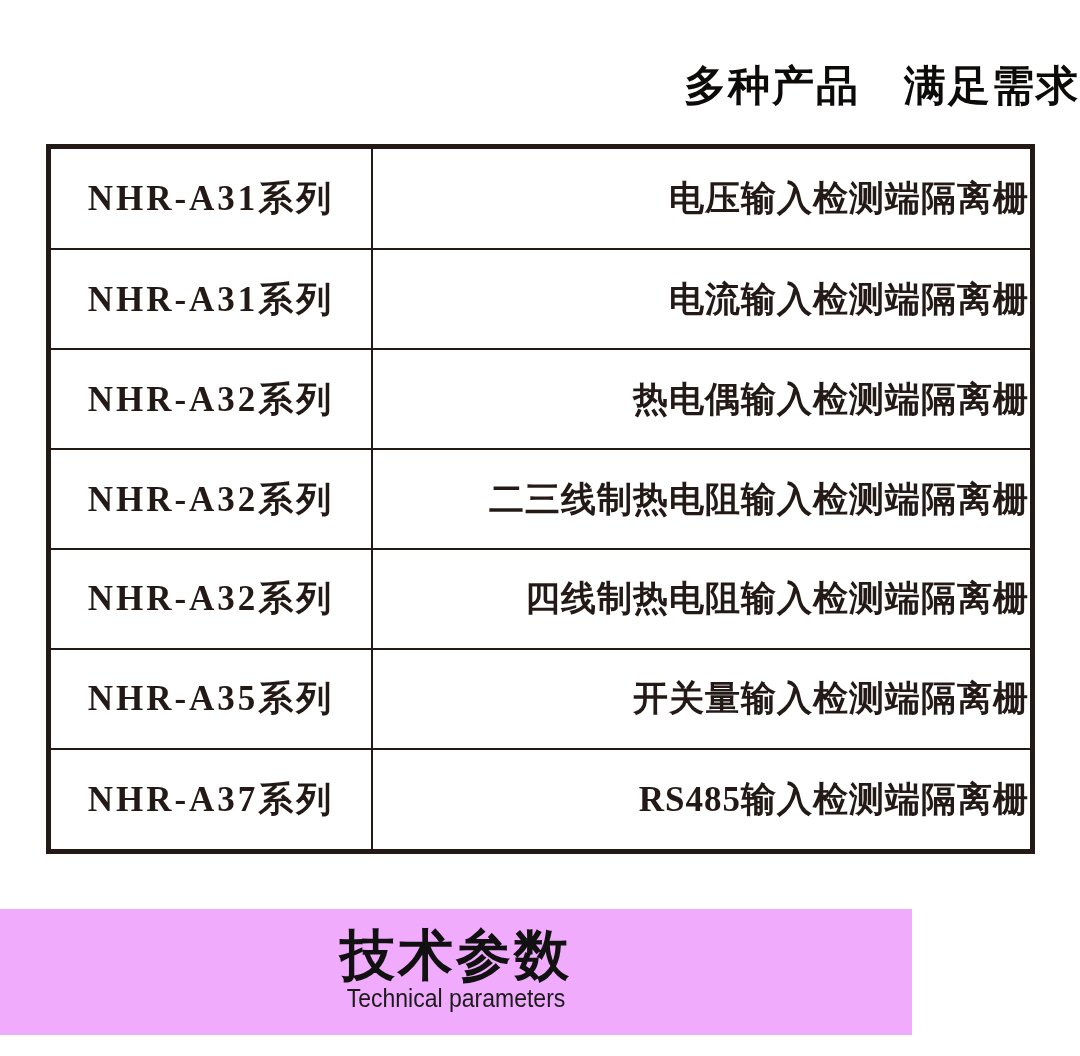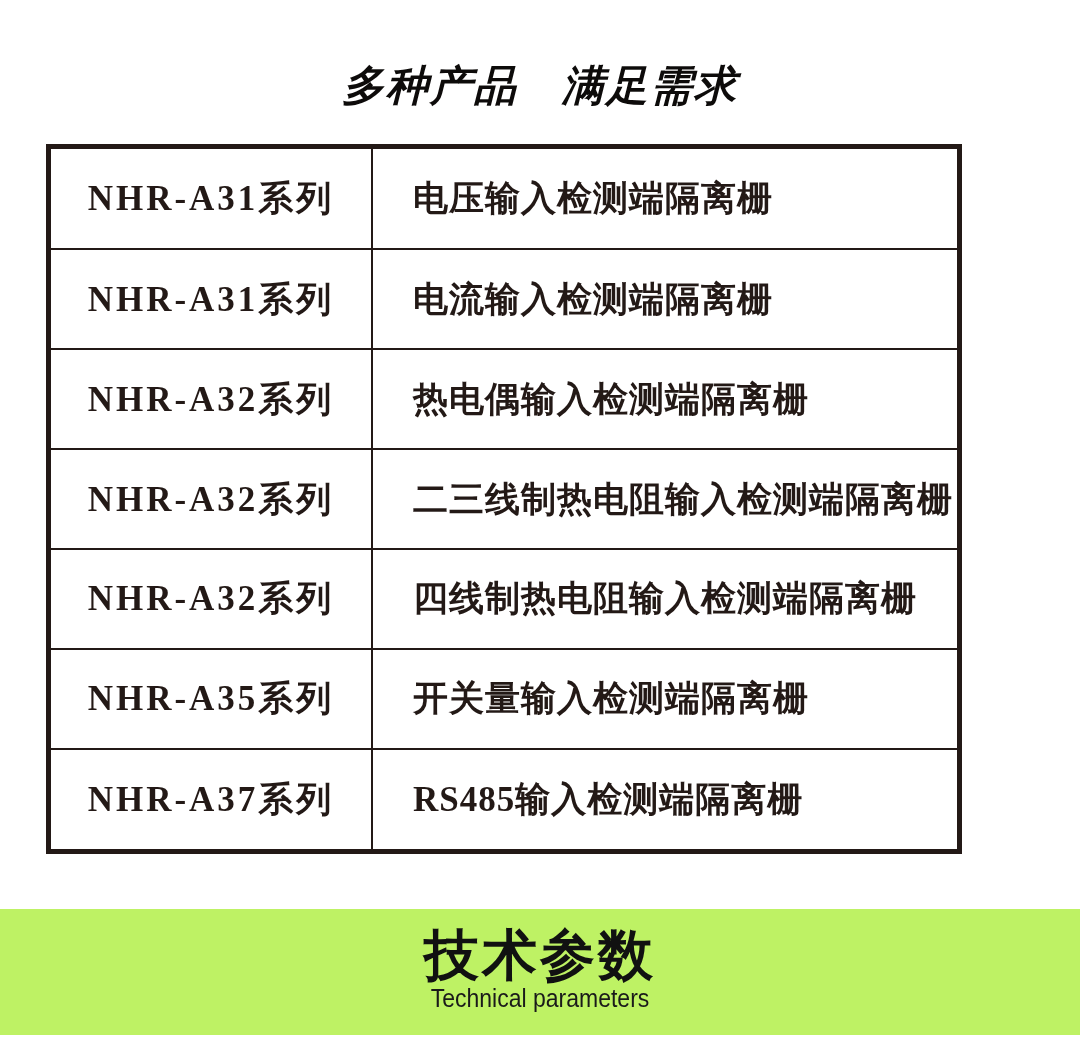--- a/index.html
+++ b/index.html
@@ -14,36 +14,35 @@
     overflow: hidden;
     font-family: "Liberation Sans", sans-serif;
   }
 
   
   .page-title {
     position: absolute;
     top: 58px;
     left: 0;
     width: 1080px;
-    text-align: center;
+    text-align: right;
     font-family: "Liberation Sans", "DejaVu Sans", sans-serif;
     font-weight: bold;
     font-size: 42px;
     letter-spacing: 2px;
     color: #0d0b0a;
     white-space: pre;
-    font-style: italic;
   }
 
   
   table.product-table {
     position: absolute;
     left: 46px;
     top: 144px;
-    width: 916px;
+    width: 989px;
     height: 710px;
     border-collapse: collapse;
     table-layout: fixed;
     border: 5px solid #231916;
   }
   table.product-table td {
     border: 2px solid #231916;
     color: #231916;
     font-family: "Liberation Serif", "DejaVu Serif", serif;
     font-size: 35px;
@@ -51,33 +50,33 @@
     vertical-align: middle;
     overflow: hidden;
     white-space: nowrap;
   }
   td.series-cell {
     width: 318px;
     text-align: center;
     letter-spacing: 3px;
   }
   td.description-cell {
-    text-align: left;
+    text-align: right;
     padding-left: 40px;
     letter-spacing: 1px;
   }
 
   
   .section-banner {
     position: absolute;
     left: 0;
     top: 909px;
-    width: 1080px;
+    width: 912px;
     height: 126px;
-    background: #bef264;
+    background: #f0abfc;
     text-align: center;
   }
   .section-title {
     margin-top: 17px;
     font-family: "Liberation Sans", "DejaVu Sans", sans-serif;
     font-weight: bold;
     font-size: 55px;
     line-height: 58px;
     letter-spacing: 3px;
     color: #111111;

